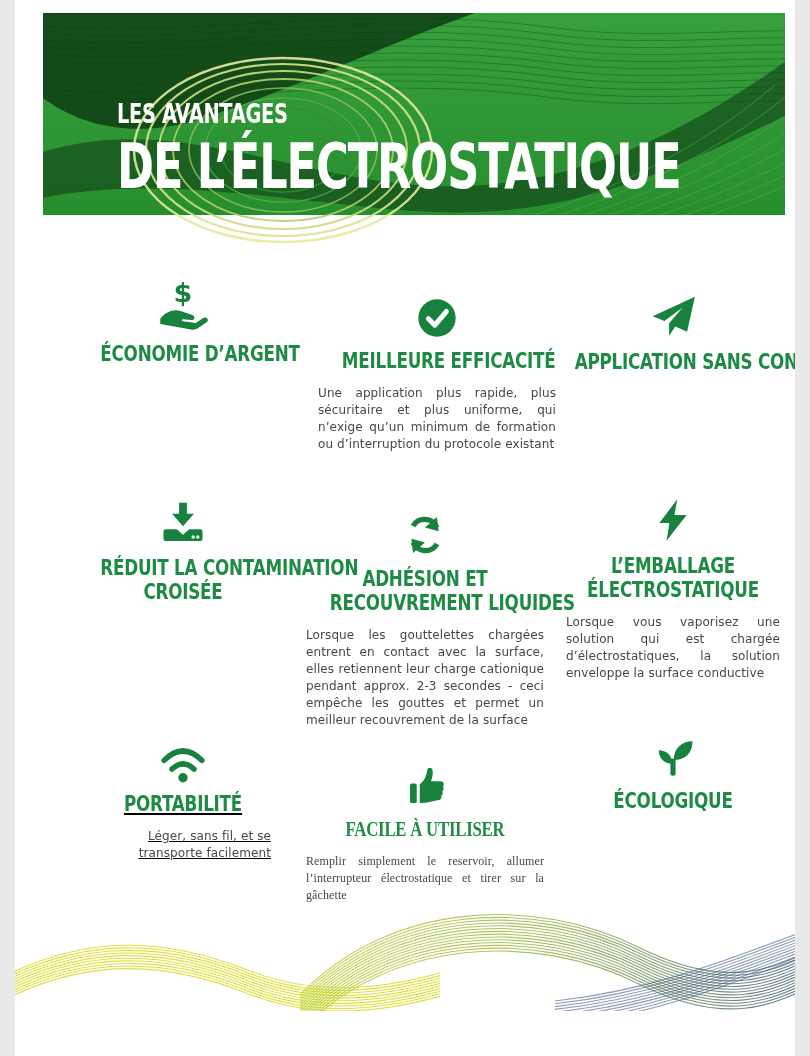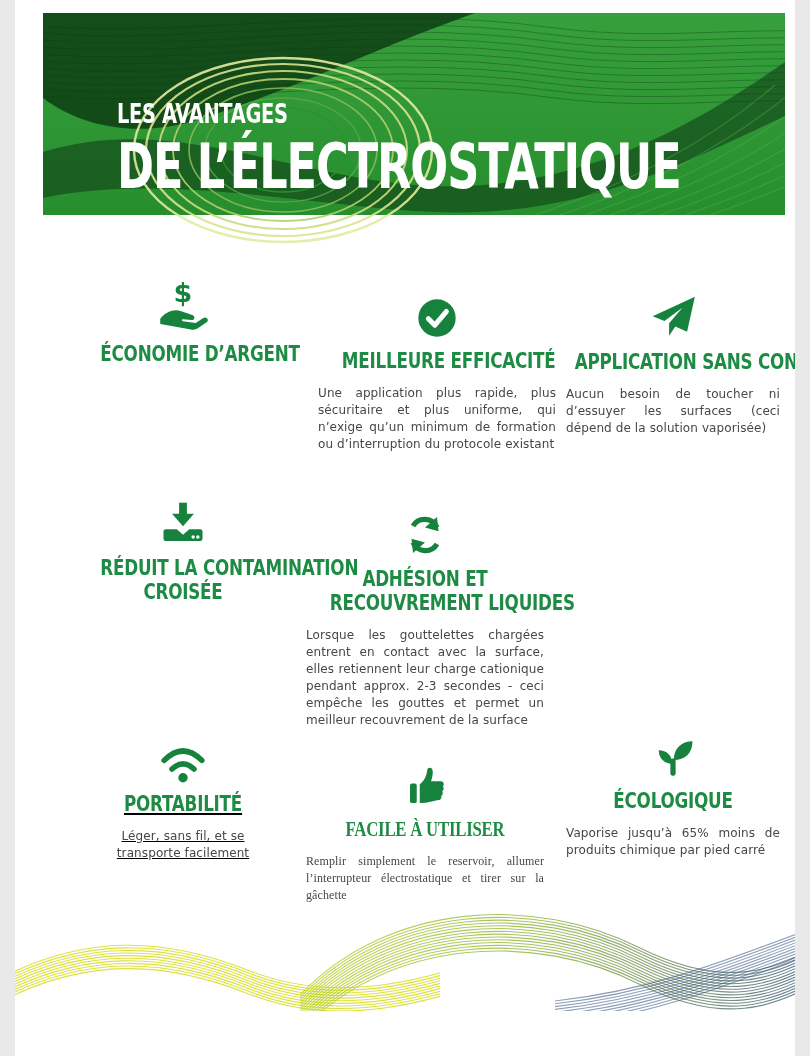--- a/index.html
+++ b/index.html
@@ -29,21 +29,21 @@
     color:#1e8b45; font-weight:bold; font-size:21.5px; line-height:1.12;
     letter-spacing:-.3px; transform:scaleX(.78); transform-origin:center top;
     margin-bottom:12px;
   }
   .btitle .tl { display:block; white-space:nowrap; text-align:center; }
   .btitle .tl:empty { display:none; }
   .desc {
     color:#474747; font-size:12px; line-height:1.42; text-align:justify;
     margin:0 auto; letter-spacing:.1px;
   }
-  .desc.center { text-align:center; }
+  .desc.center { text-align:right; }
   .c-r1c1{left:62px;  top:276px; width:212px;}
   .c-r1c2{left:300px; top:283px; width:244px;}
   .c-r1c3{left:532px; top:284px; width:252px;}
   .c-r2c1{left:62px;  top:490px; width:212px;}
   .c-r2c2{left:288px; top:501px; width:244px;}
   .c-r2c3{left:532px; top:488px; width:252px;}
   .c-r3c1{left:62px;  top:726px; width:212px;text-decoration:underline;}
   .c-r3c2{left:288px; top:751px; width:244px;font-family:Liberation Serif, serif;}
   .c-r3c3{left:532px; top:723px; width:252px;}
   .w190{width:190px;} .w240{width:238px;} .w214{width:214px;} .w176{width:176px;}
@@ -154,21 +154,20 @@
   <div class="cell c-r1c3">
     <div class="icon">
       <svg width="50" height="50" viewBox="0 0 64 64" fill="#17823e">
         <path d="M60 6 L6 31 L21 37 L44 20 L27 40 L27 56 L35 44 L50 51 Z"></path>
       </svg>
     </div>
     <h3 class="btitle">
       <span class="tl">APPLICATION SANS CONTACT</span>
 
     </h3>
-    <p class="desc w214">Aucun besoin de toucher ni d’essuyer les surfaces (ceci dépend de la solution vaporisée)</p>
   </div>
 
   <div class="cell c-r2c1">
     <div class="icon">
       <svg width="50" height="50" viewBox="0 0 64 64" fill="#17823e">
         <rect x="27" y="6" width="10" height="15"></rect>
         <polygon points="18,20 46,20 32,36"></polygon>
         <path d="M10 40 H24 L32 47 L40 40 H54 Q57 40 57 43 V52 Q57 55 54 55 H10 Q7 55 7 52 V43 Q7 40 10 40 Z"></path>
         <circle cx="45" cy="50" r="2.2" fill="#ffffff"></circle>
         <circle cx="51" cy="50" r="2.2" fill="#ffffff"></circle>
@@ -191,20 +190,32 @@
         <polygon points="16,56 14,37 32,42" fill="#17823e"></polygon>
       </svg>
     </div>
     <h3 class="btitle">
       <span class="tl">ADHÉSION ET</span>
       <span class="tl">RECOUVREMENT LIQUIDES</span>
     </h3>
     <p class="desc w240">Lorsque les gouttelettes chargées entrent en contact avec la surface, elles retiennent leur charge cationique pendant approx. 2-3 secondes - ceci empêche les gouttes et permet un meilleur recouvrement de la surface</p>
   </div>
 
+  <div class="cell c-r2c3">
+    <div class="icon">
+      <svg width="46" height="52" viewBox="0 0 64 64" fill="#17823e">
+        <polygon points="38,3 13,36 27,36 23,61 51,25 34,25"></polygon>
+      </svg>
+    </div>
+    <h3 class="btitle">
+      <span class="tl">L’EMBALLAGE</span>
+      <span class="tl">ÉLECTROSTATIQUE</span>
+    </h3>
+    <p class="desc w214">Lorsque vous vaporisez une solution qui est chargée d’électrostatiques, la solution enveloppe la surface conductive</p>
+  </div>
 
   <div class="cell c-r3c1">
     <div class="icon">
       <svg width="52" height="44" viewBox="0 0 64 56">
         <g stroke="#17823e" stroke-width="7" fill="none" stroke-linecap="round">
           <path d="M8 26 Q32 2 56 26"></path>
           <path d="M18 37 Q32 24 46 37"></path>
         </g>
         <circle cx="32" cy="48" r="6" fill="#17823e"></circle>
       </svg>
@@ -237,21 +248,20 @@
       <svg width="48" height="48" viewBox="0 0 64 64" fill="#17823e">
         <rect x="28.5" y="34" width="7" height="23" rx="3"></rect>
         <path d="M33 36 C33 21 43 11 58 11 C58 27 48 36 33 36 Z"></path>
         <path d="M31 41 C31 30 23.5 23 13 23 C13 34 20.5 41 31 41 Z"></path>
       </svg>
     </div>
     <h3 class="btitle">
       <span class="tl">ÉCOLOGIQUE</span>
 
     </h3>
-    <p class="desc w214">Vaporise jusqu’à 65% moins de produits chimique par pied carré</p>
   </div>
 
   <svg class="ftr-svg" width="810" height="118" viewBox="0 0 810 118">
     <defs>
       <path id="fwA" d="M-20 88 C70 40 150 44 235 78 C295 101 355 99 425 80" fill="none"></path>
       <path id="fwB" d="M285 102 C375 8 520 2 625 55 C702 93 758 87 828 36" fill="none"></path>
       <path id="fwC" d="M540 108 C648 96 724 62 832 22" fill="none"></path>
       <linearGradient id="fgrad" x1="0" y1="0" x2="1" y2="0">
         <stop offset="0" stop-color="#b9d028"></stop>
         <stop offset=".45" stop-color="#8fb23a"></stop>

